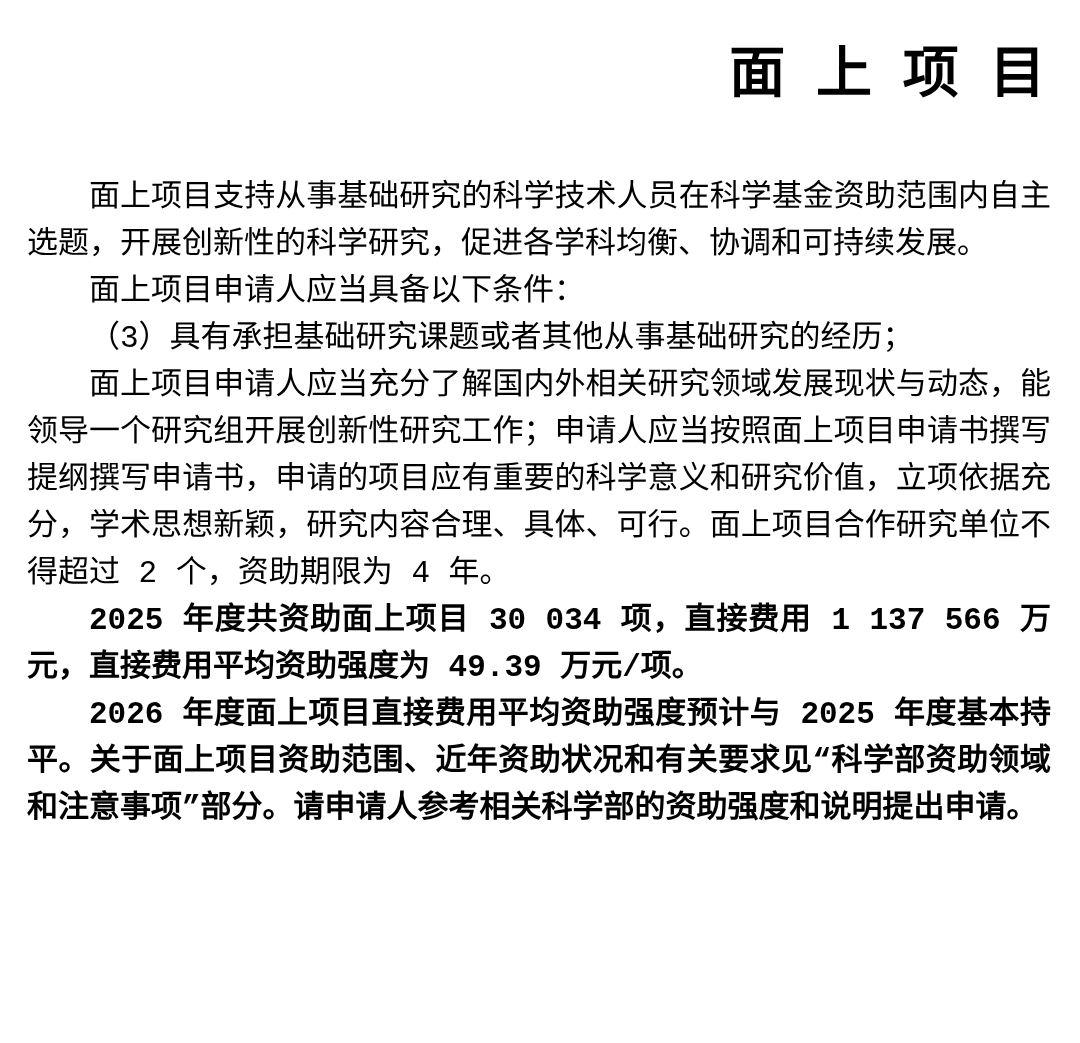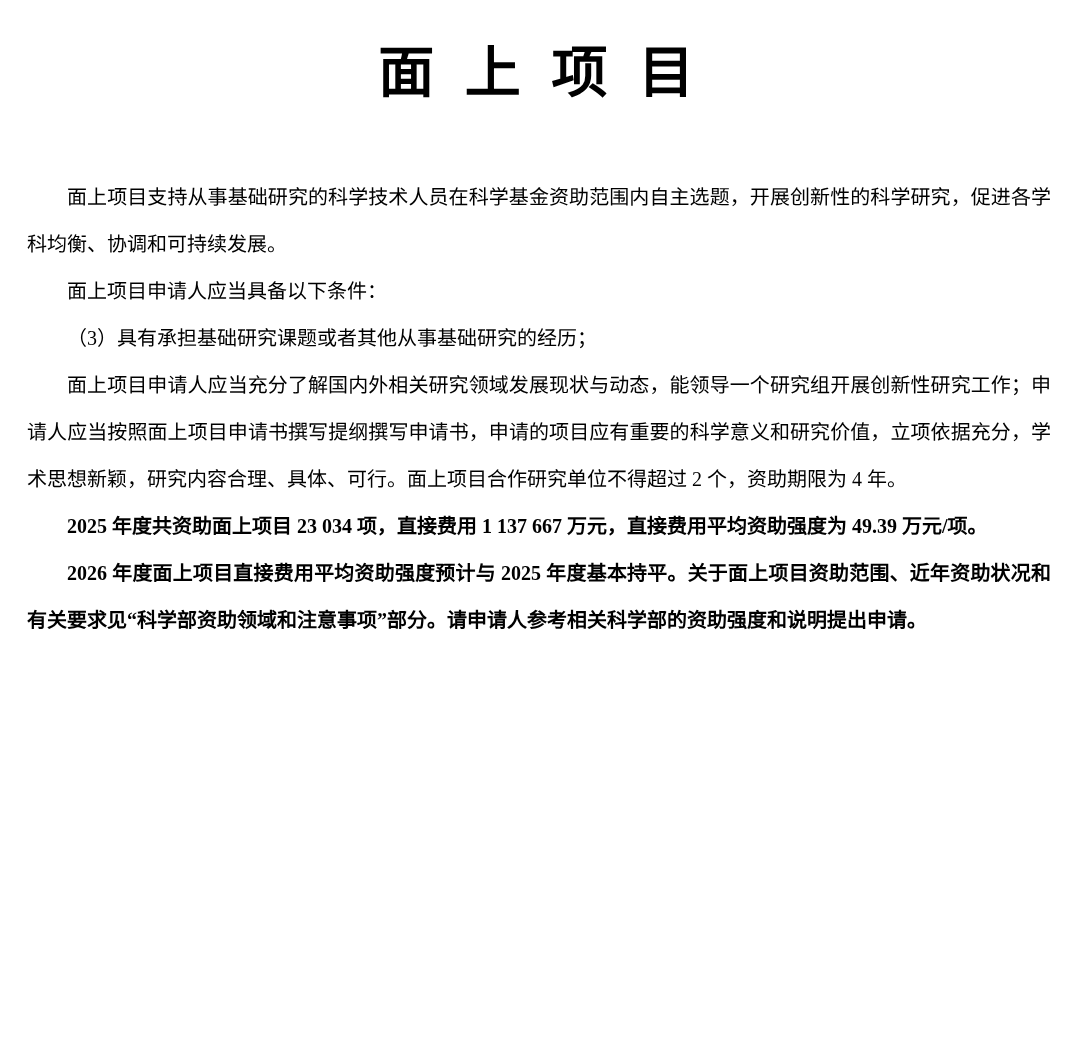--- a/index.html
+++ b/index.html
@@ -18,28 +18,28 @@
     height: 1043px;
     padding: 0 29px 0 27px;
     background: #ffffff;
     color: #000000;
   }
   .doc-title {
     font-family: "DejaVu Serif", "Liberation Serif", serif;
     font-weight: bold;
     font-size: 56px;
     line-height: 1.1;
-    text-align: center;
+    text-align: right;
     letter-spacing: 0.10em;
     margin: 42px 0 0 0;
   }
   .doc-body {
     margin-top: 70px;
-    font-family: Liberation Serif, serif;
-    font-size: 20px;
+    font-family: Liberation Mono, monospace;
+    font-size: 31px;
     line-height: 47px;
     text-align: justify;
   }
   p.para {
     margin: 0;
     padding: 0;
     text-indent: 2em;
   }
   p.para.bold {
     font-weight: bold;
@@ -48,16 +48,16 @@
 </head>
 <body>
 
 <div class="page">
   <h1 class="doc-title">面 上 项 目</h1>
   <div class="doc-body">
     <p class="para">面上项目支持从事基础研究的科学技术人员在科学基金资助范围内自主选题，开展创新性的科学研究，促进各学科均衡、协调和可持续发展。</p>
     <p class="para">面上项目申请人应当具备以下条件：</p>
     <p class="para">（3）具有承担基础研究课题或者其他从事基础研究的经历；</p>
     <p class="para">面上项目申请人应当充分了解国内外相关研究领域发展现状与动态，能领导一个研究组开展创新性研究工作；申请人应当按照面上项目申请书撰写提纲撰写申请书，申请的项目应有重要的科学意义和研究价值，立项依据充分，学术思想新颖，研究内容合理、具体、可行。面上项目合作研究单位不得超过 2 个，资助期限为 4 年。</p>
-    <p class="para bold">2025 年度共资助面上项目 23 034 项，直接费用 1 137 667 万元，直接费用平均资助强度为 49.39 万元/项。</p>
+    <p class="para bold">2025 年度共资助面上项目 30 034 项，直接费用 1 137 566 万元，直接费用平均资助强度为 49.39 万元/项。</p>
     <p class="para bold">2026 年度面上项目直接费用平均资助强度预计与 2025 年度基本持平。关于面上项目资助范围、近年资助状况和有关要求见“科学部资助领域和注意事项”部分。请申请人参考相关科学部的资助强度和说明提出申请。</p>
   </div>
 </div>
 
 </body></html>

